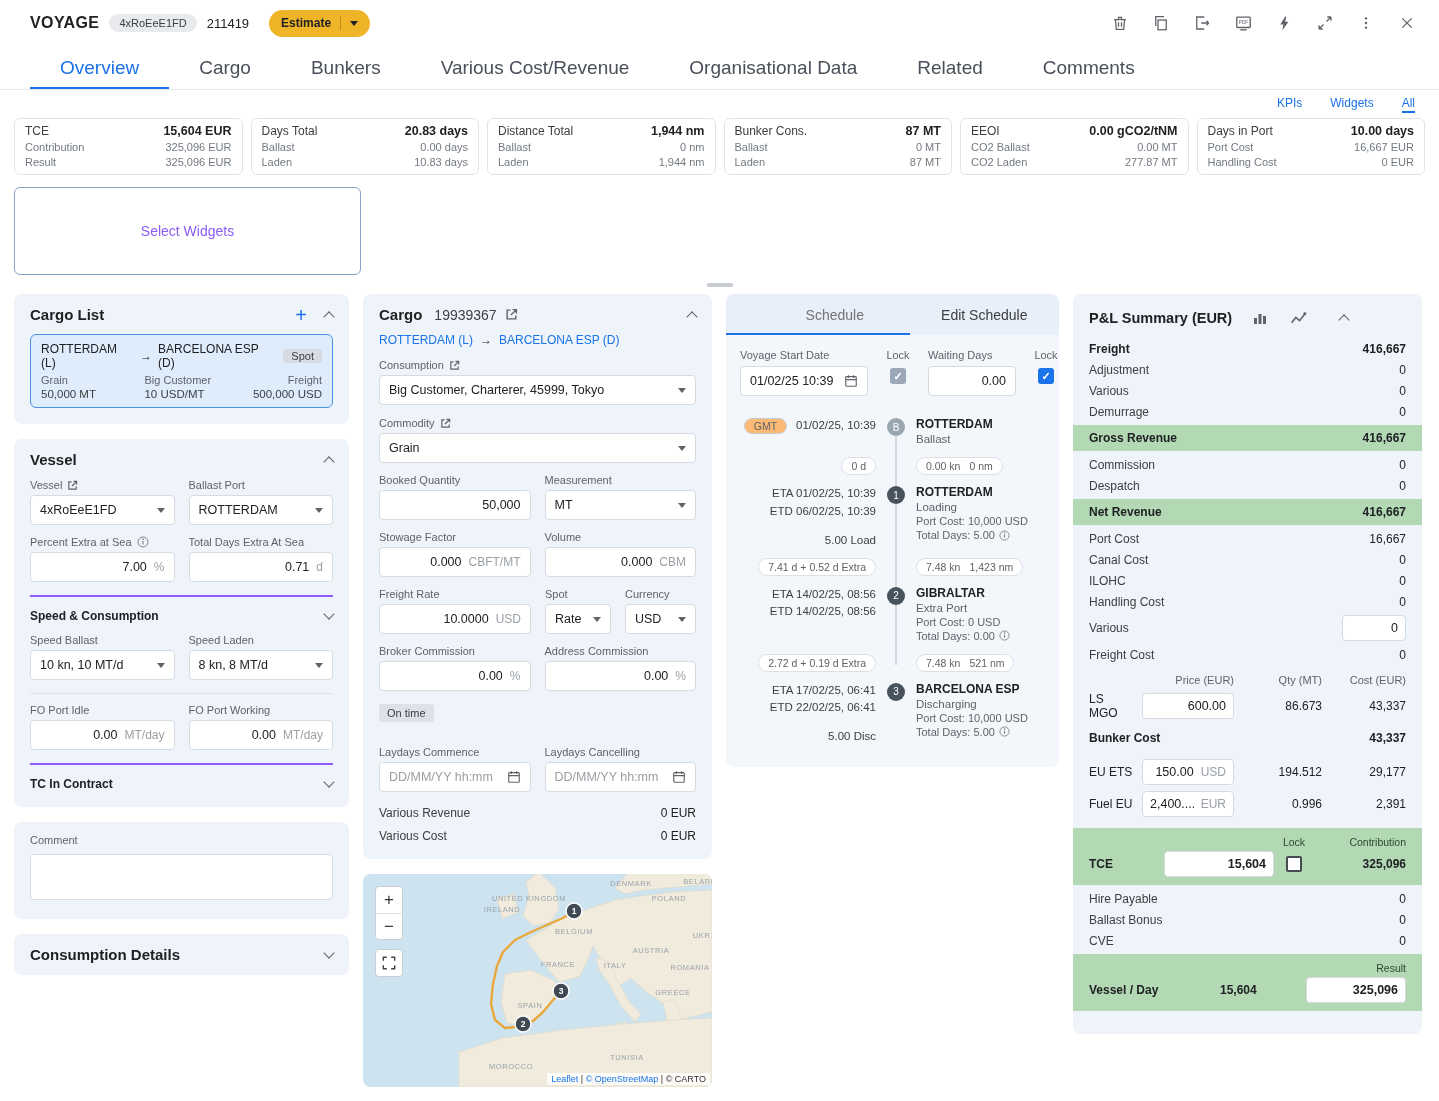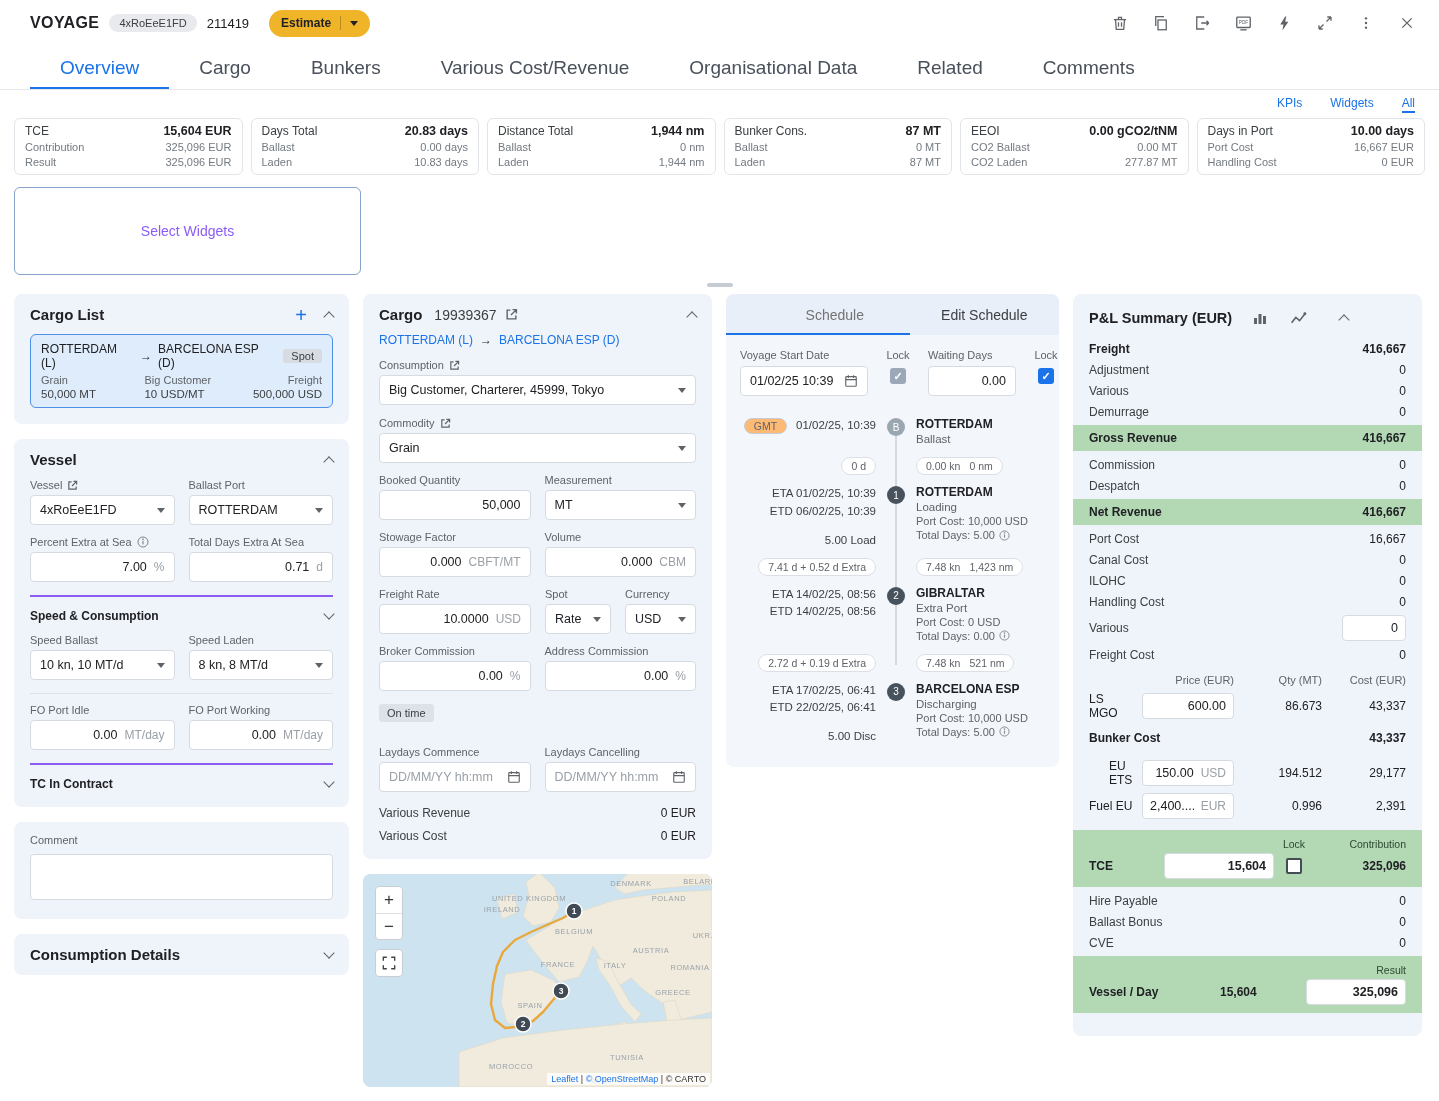--- a/index.html
+++ b/index.html
@@ -979,21 +979,21 @@
         <span class="inp sm">
             <input value="600.00" style="">
           </span>
         <span class="r">86.673</span>
         <span class="r">43,337</span>
       </div>
       <div class="pnl-row b" style="margin-top:4px;">
         <span class="pl">Bunker Cost</span>
         <span class="pv">43,337</span>
       </div>
-      <div class="pnl-bgrid" style="margin-top:8px;margin-left:20px;">
+      <div class="pnl-bgrid" style="margin-top:8px;">
         <span>EU ETS</span>
         <span class="inp sm">
             <input value="150.00" style="">
             <span class="sfx">USD</span>
           </span>
         <span class="r">194.512</span>
         <span class="r">29,177</span>
       </div>
       <div class="pnl-bgrid">
         <span>Fuel EU</span>

